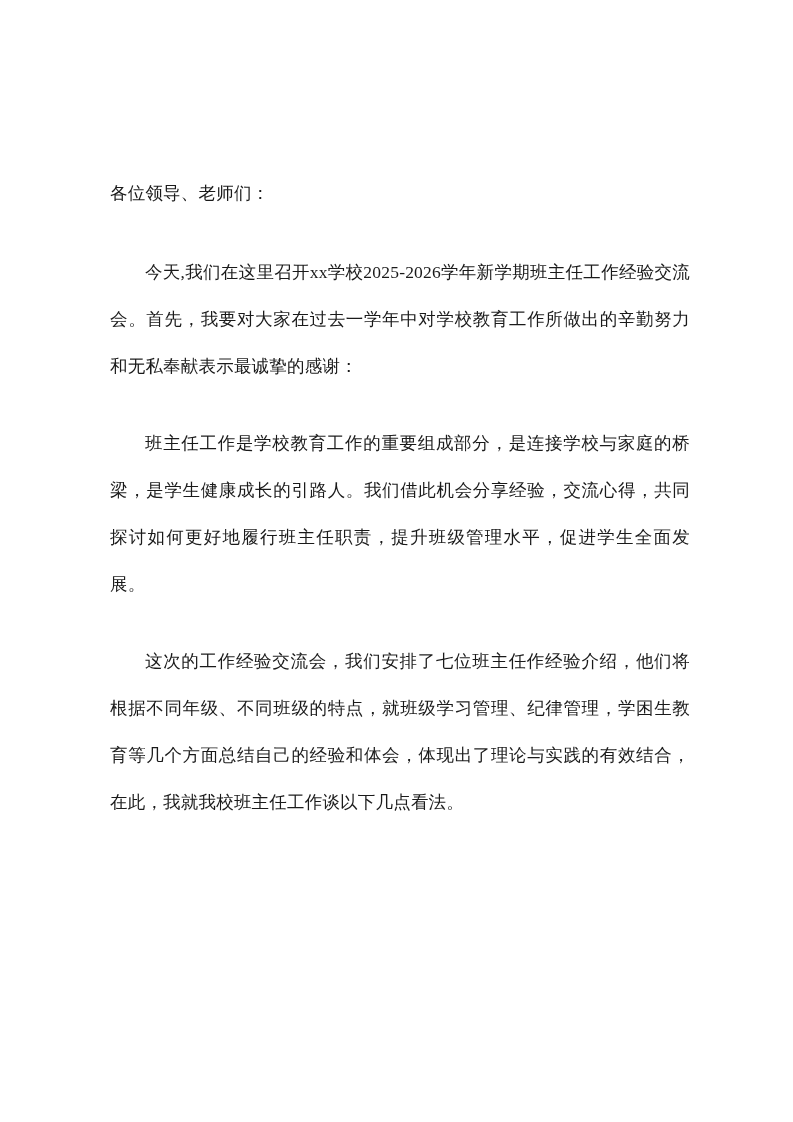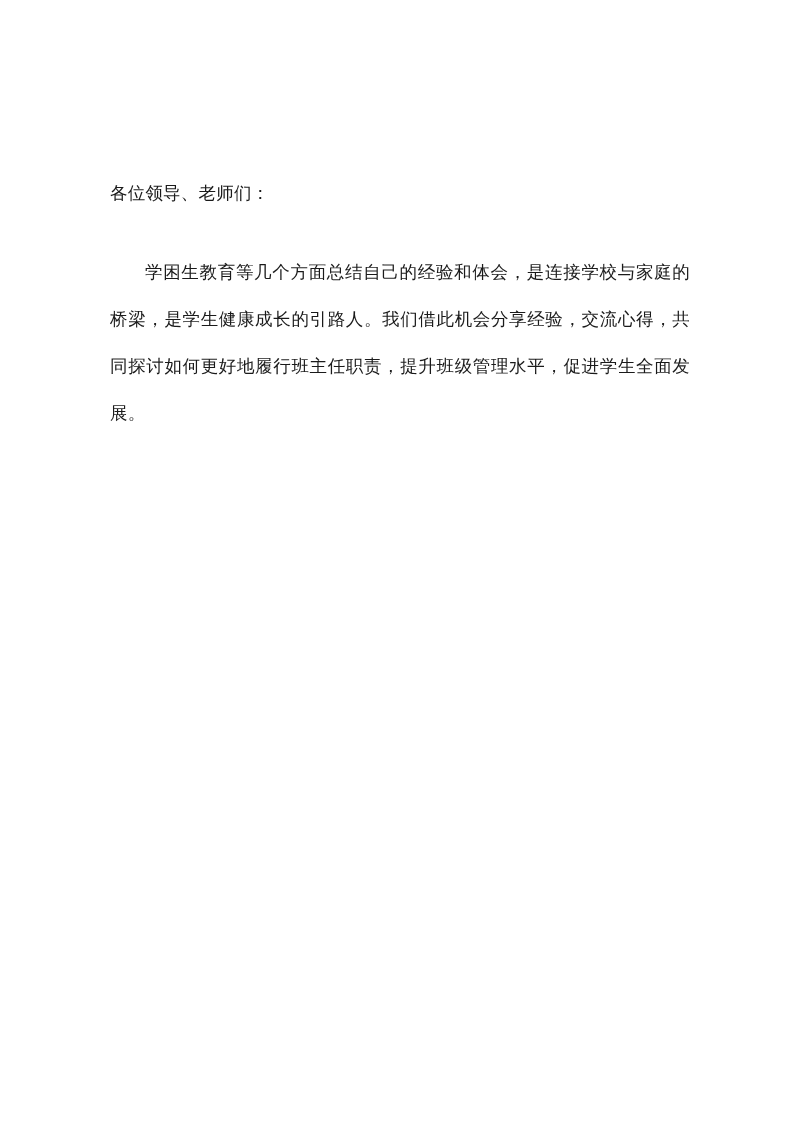--- a/index.html
+++ b/index.html
@@ -50,19 +50,21 @@
 </style>
 </head>
 <body>
 
 <div class="page">
   <div class="doc-body">
 
     <p class="para salutation">各位领导、老师们：</p>
 
 
+    <p class="para indent">今天,我们在这里召开xx学校2025-2026学年新学期班主任工作经验交流会。首先，我要对大家在过去一学年中对学校教育工作所做出的辛勤努力和无私奉献表示最诚挚的感谢：</p>
 
-    <p class="para indent">学困生教育等几个方面总结自己的经验和体会，是连接学校与家庭的桥梁，是学生健康成长的引路人。我们借此机会分享经验，交流心得，共同探讨如何更好地履行班主任职责，提升班级管理水平，促进学生全面发展。</p>
+    <p class="para indent">班主任工作是学校教育工作的重要组成部分，是连接学校与家庭的桥梁，是学生健康成长的引路人。我们借此机会分享经验，交流心得，共同探讨如何更好地履行班主任职责，提升班级管理水平，促进学生全面发展。</p>
 
+    <p class="para indent">这次的工作经验交流会，我们安排了七位班主任作经验介绍，他们将根据不同年级、不同班级的特点，就班级学习管理、纪律管理，学困生教育等几个方面总结自己的经验和体会，体现出了理论与实践的有效结合，在此，我就我校班主任工作谈以下几点看法。</p>
 
 
   </div>
 </div>
 
 </body></html>

